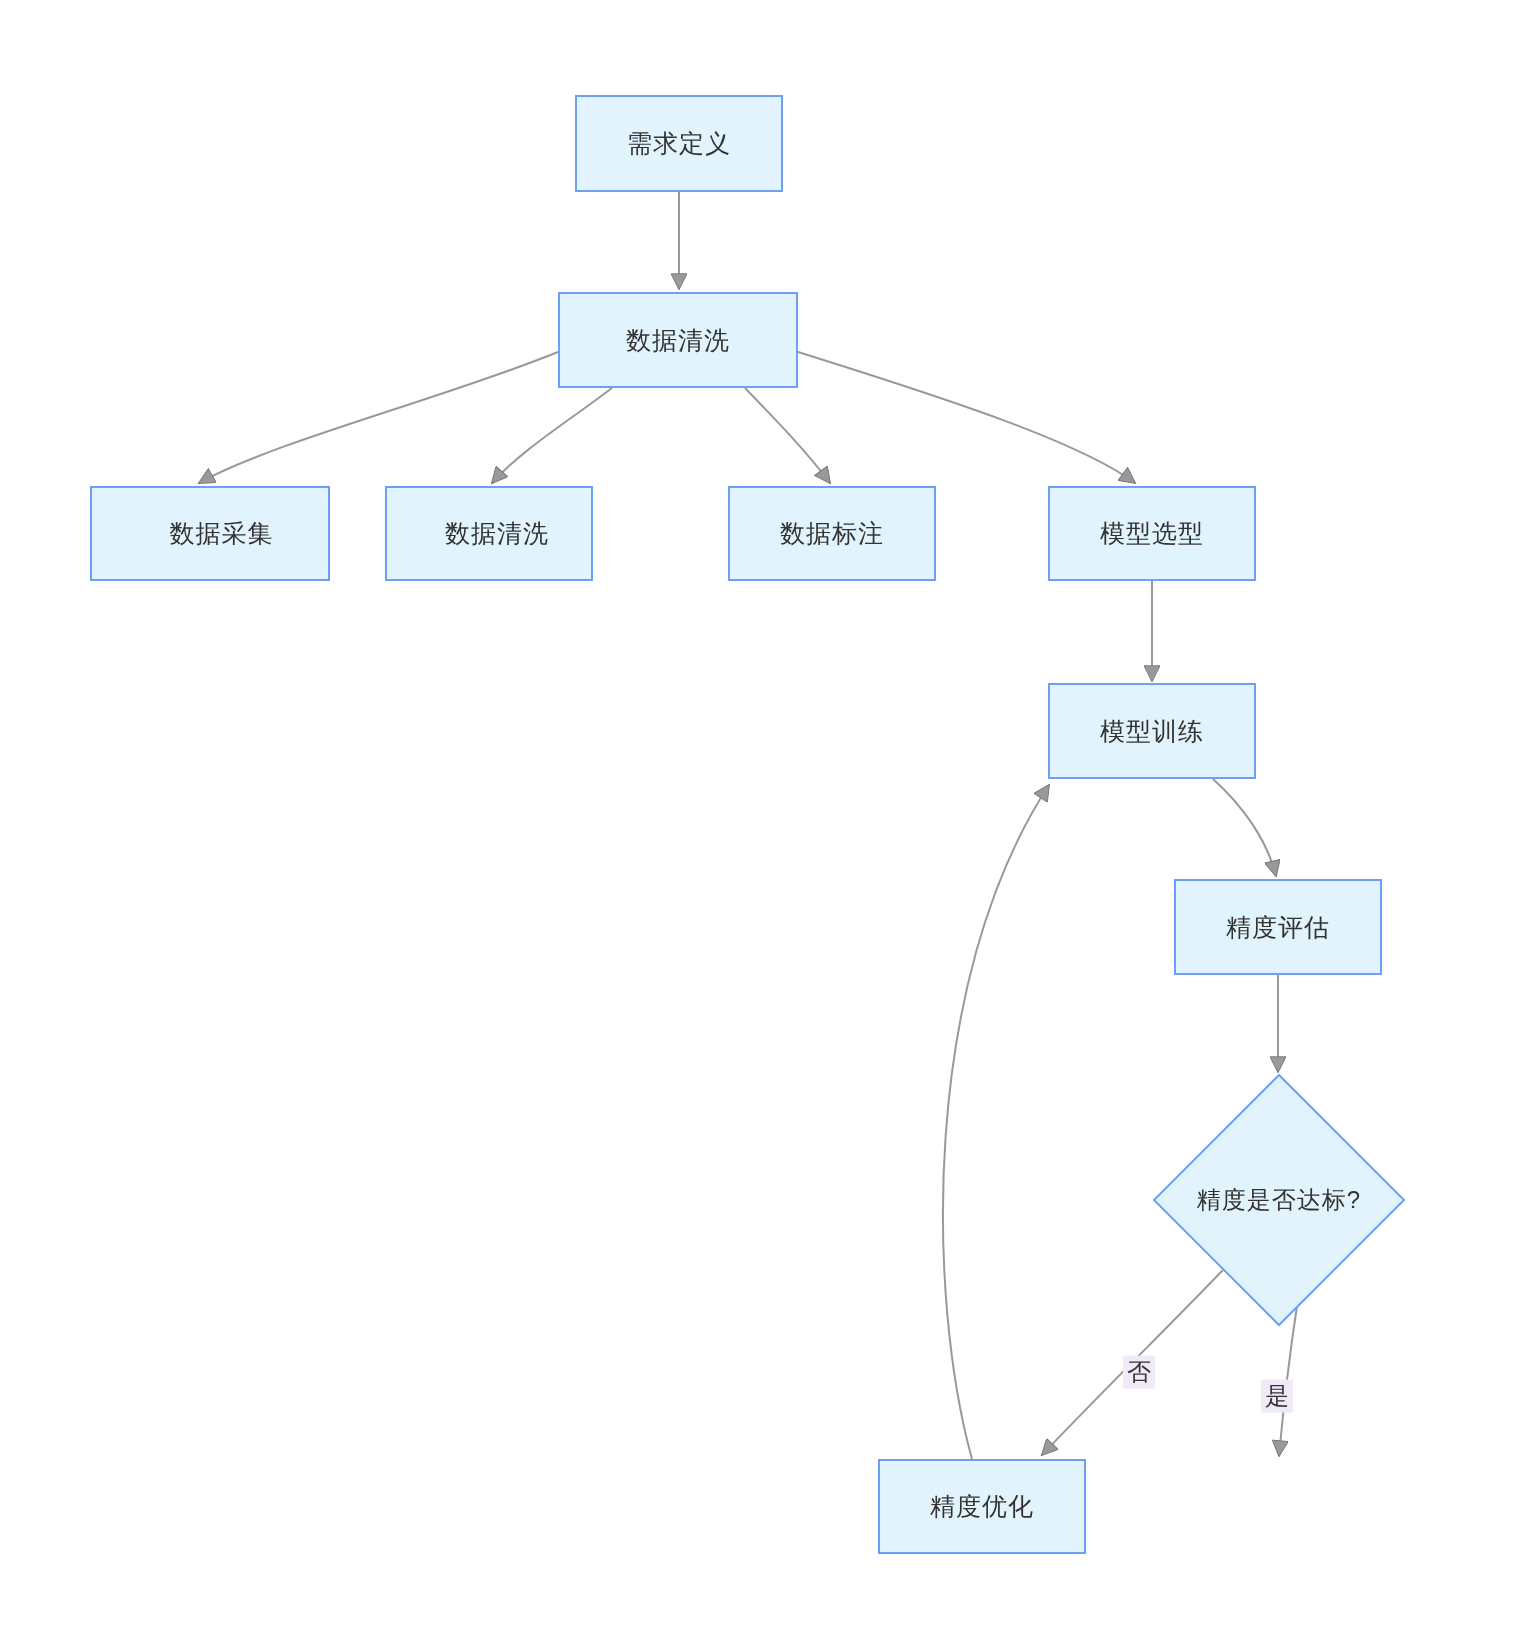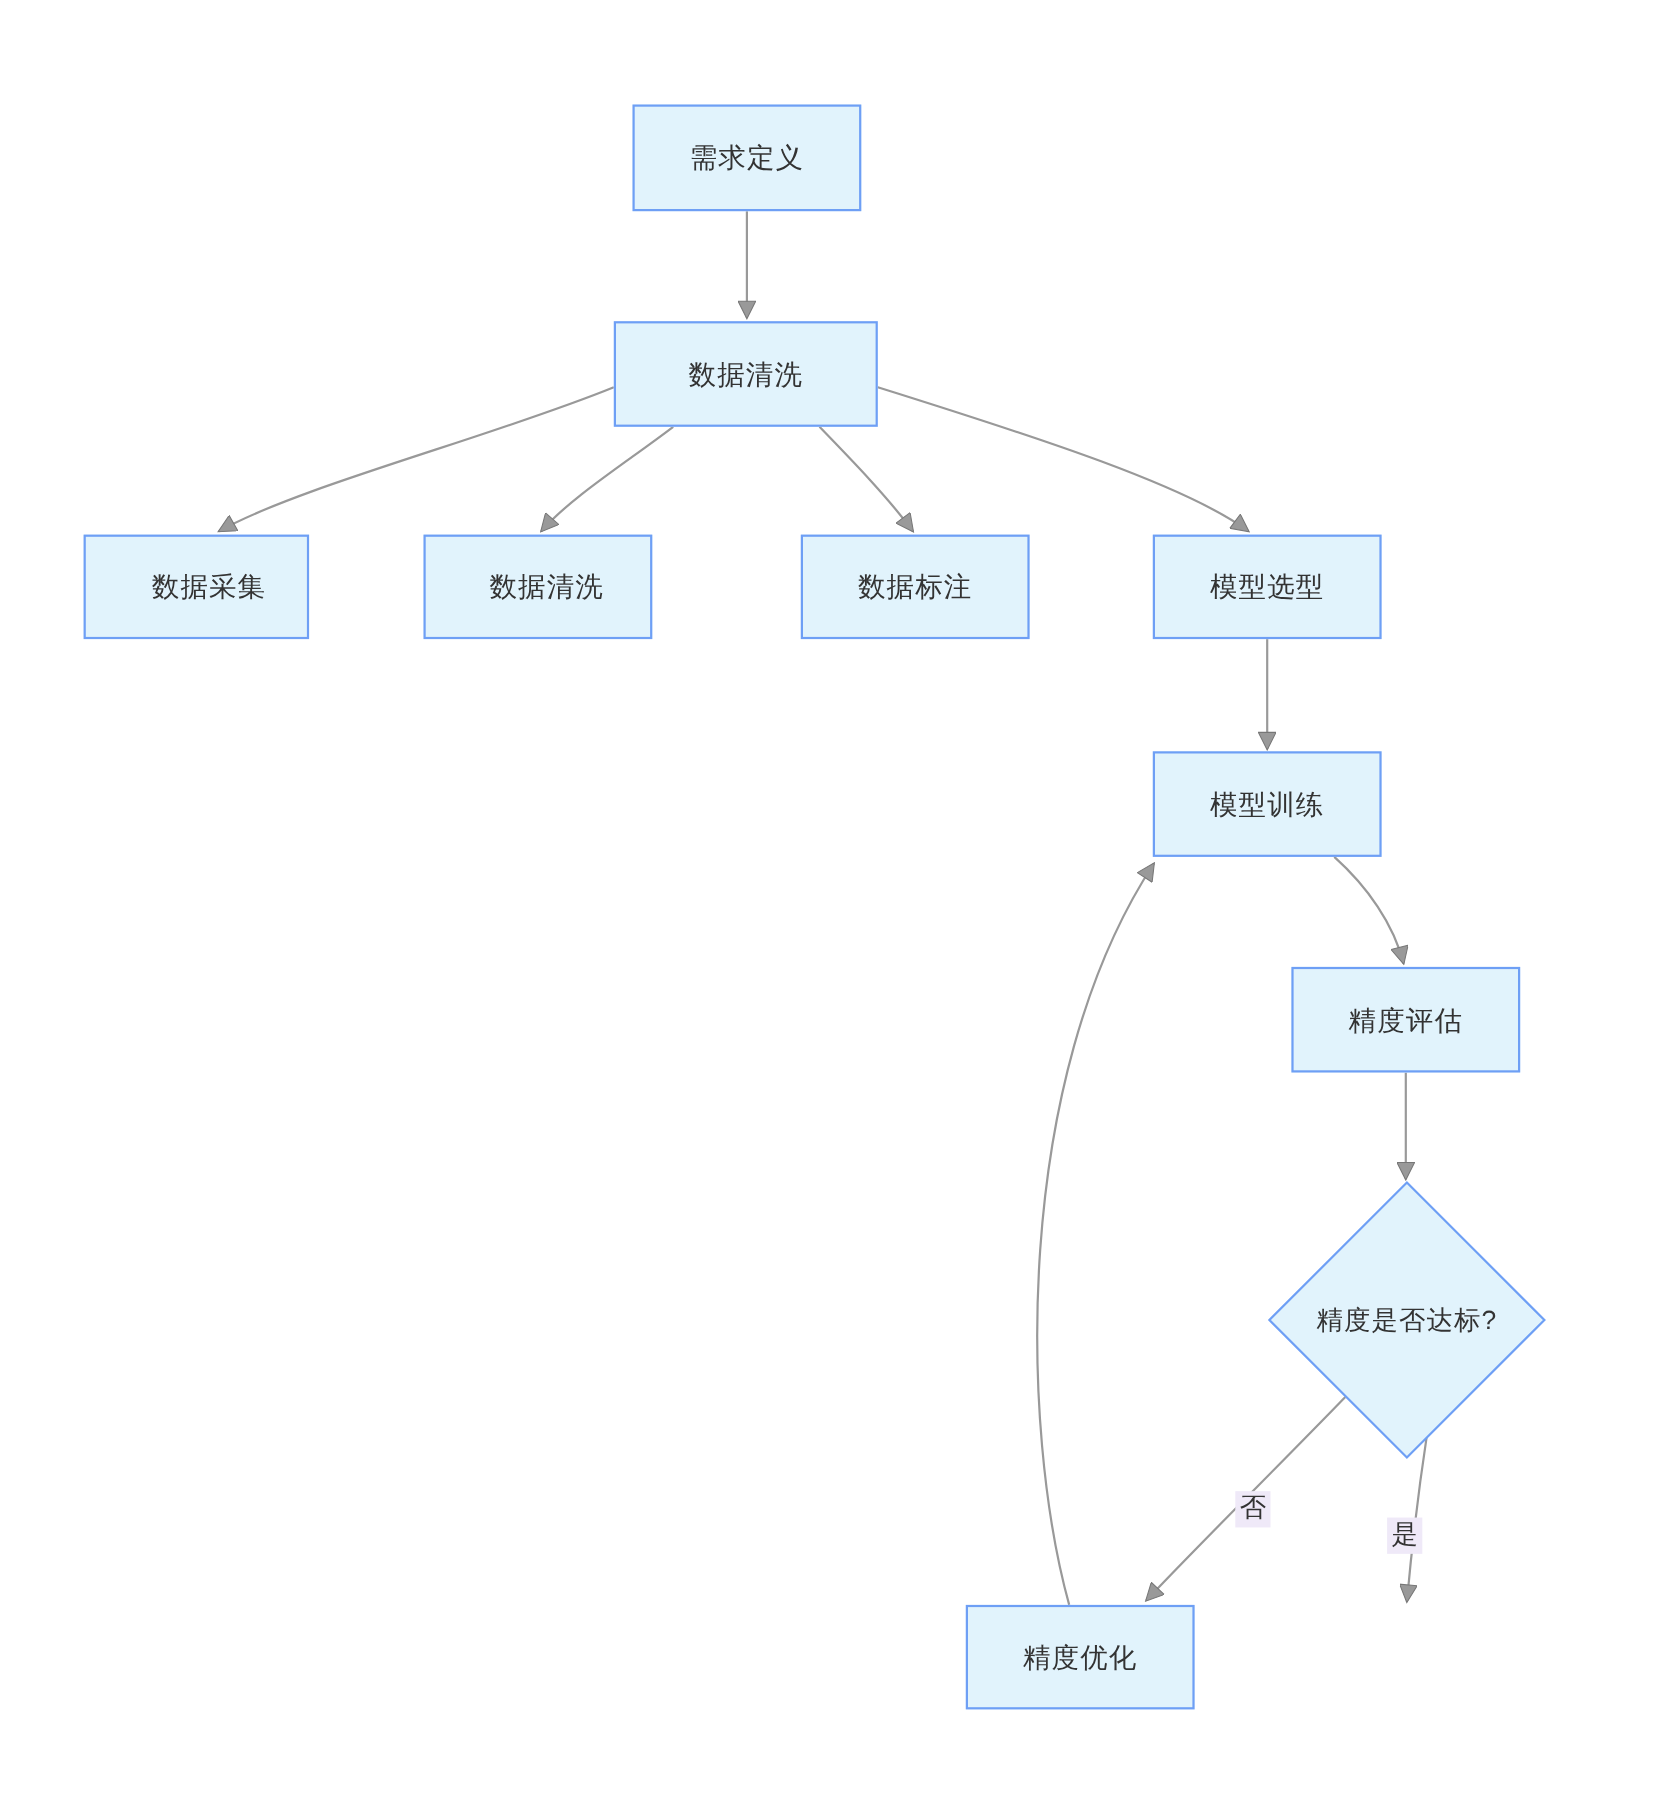--- a/index.html
+++ b/index.html
@@ -80,21 +80,21 @@
   </svg>
 
   <div class="node" style="left:575px;top:95px;width:208px;height:97px;">
     <span>需求定义</span>
   </div>
 
   <div class="node" style="left:558px;top:292px;width:240px;height:96px;">
     <span>数据清洗</span>
   </div>
 
-  <div class="node" style="left:76px;top:486px;width:205px;height:95px;padding-left:23px;">
+  <div class="node" style="left:90px;top:486px;width:240px;height:95px;padding-left:23px;">
     <span>数据采集</span>
   </div>
 
   <div class="node" style="left:385px;top:486px;width:208px;height:95px;padding-left:16px;">
     <span>数据清洗</span>
   </div>
 
   <div class="node" style="left:728px;top:486px;width:208px;height:95px;">
     <span>数据标注</span>
   </div>

